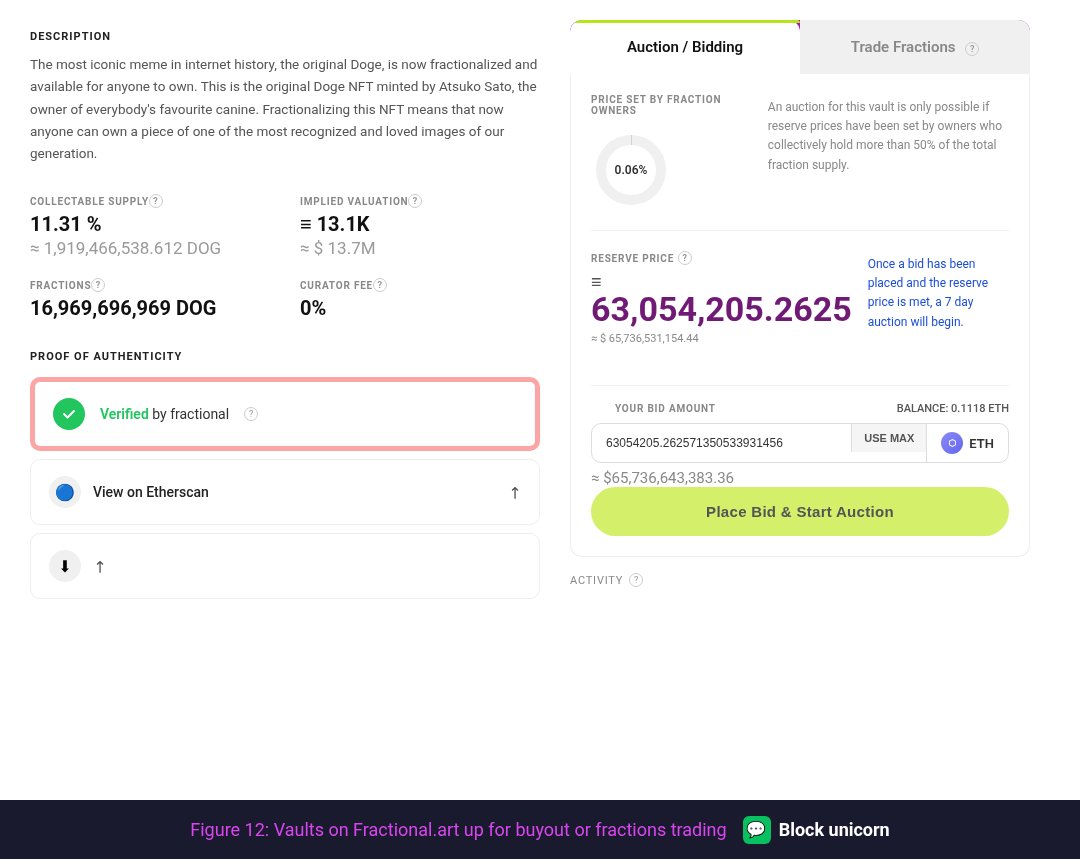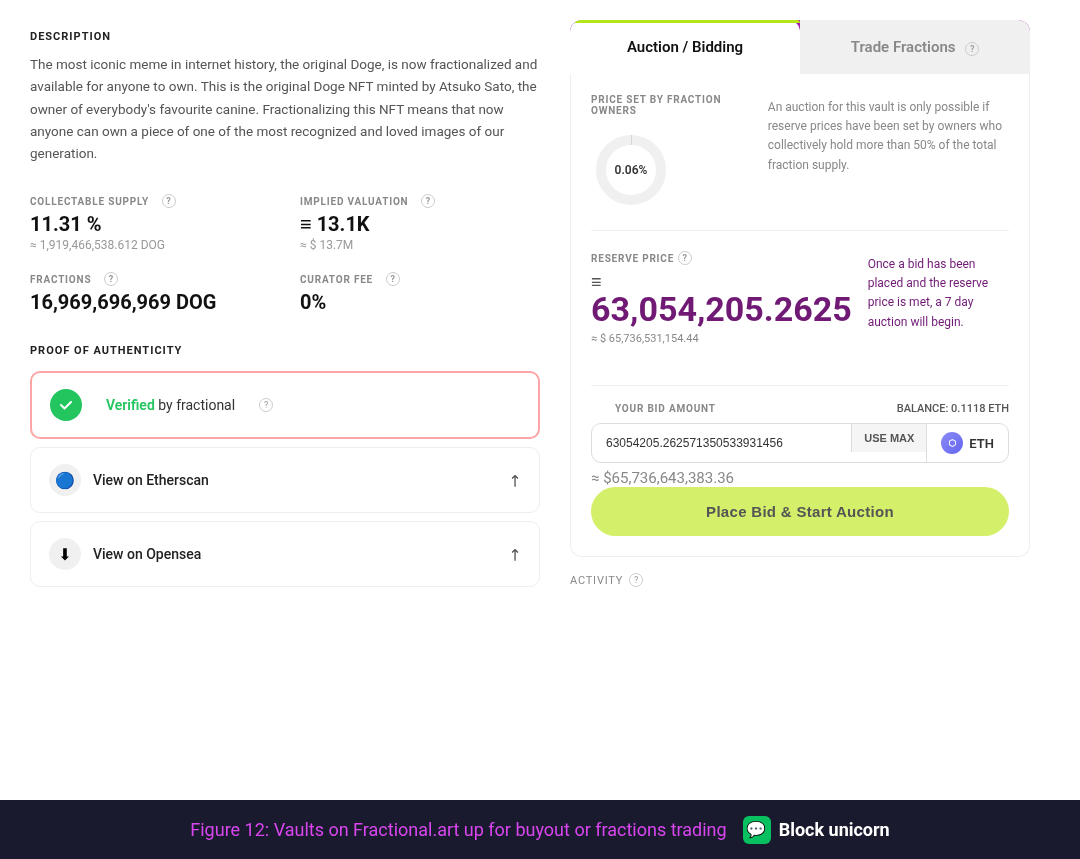--- a/index.html
+++ b/index.html
@@ -51,57 +51,57 @@
     }
 
     .stat-label {
       font-size: 10px;
       font-weight: 700;
       letter-spacing: 0.8px;
       color: #888;
       text-transform: uppercase;
       display: flex;
       align-items: center;
-      gap: 13px;
+      gap: 0;
       margin-bottom: 4px;
     }
 
     .stat-value {
       font-size: 20px;
       font-weight: 700;
       color: #111;
     }
 
     .stat-sub {
-      font-size: 12px;
+      font-size: 17px;
       color: #999;
       margin-top: 2px;
     }
 
     .proof-section {
       margin-top: 10px;
     }
 
     .proof-title {
       font-size: 11px;
       font-weight: 700;
       letter-spacing: 1px;
       color: #222;
       text-transform: uppercase;
       margin-bottom: 14px;
     }
 
     .proof-card {
-      border: 2px solid #fca5a5;
+      border: 5px solid #fca5a5;
       border-radius: 10px;
       margin-bottom: 8px;
       padding: 16px 18px;
       display: flex;
       align-items: center;
-      gap: 24px;
+      gap: 15px;
       background: #fff;
     }
 
     .verified-badge {
       width: 32px;
       height: 32px;
       border-radius: 50%;
       background: #22c55e;
       display: flex;
       align-items: center;
@@ -316,21 +316,21 @@
 
     .reserve-usd {
       font-size: 11px;
       color: #888;
       margin-top: 4px;
     }
 
     .reserve-right {
       flex: 1.3;
       font-size: 12px;
-      color: #701a75;
+      color: #1d4ed8;
       line-height: 1.6;
       padding-top: 4px;
     }
 
     .bid-section {
       margin-top: 16px;
       border-top: 1px solid #f0f0f0;
       padding-top: 16px;
     }
 
@@ -541,21 +541,20 @@
       </div>
 
       <div class="external-link-card">
         <div class="ext-icon">🔵</div>
         <span class="ext-label">View on Etherscan</span>
         <span class="ext-arrow">↗</span>
       </div>
 
       <div class="external-link-card">
         <div class="ext-icon">⬇</div>
-        <span class="ext-label">View on Opensea</span>
         <span class="ext-arrow">↗</span>
       </div>
     </div>
   </div>
 
   <div class="right-panel">
     <div class="tabs-container">
       <div class="tab active">
         <span>Auction / Bidding</span>
       </div>

